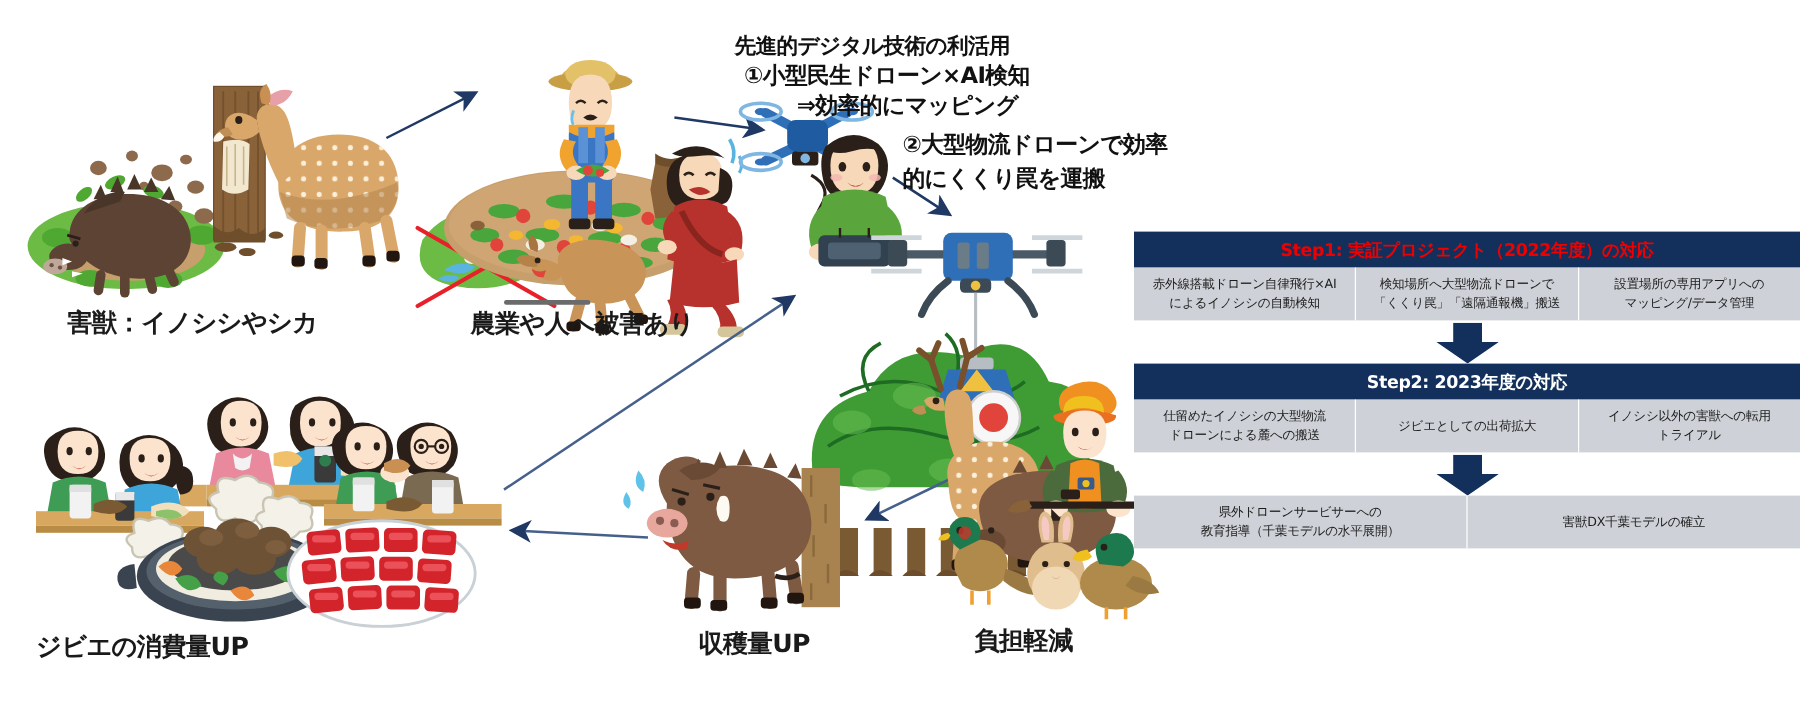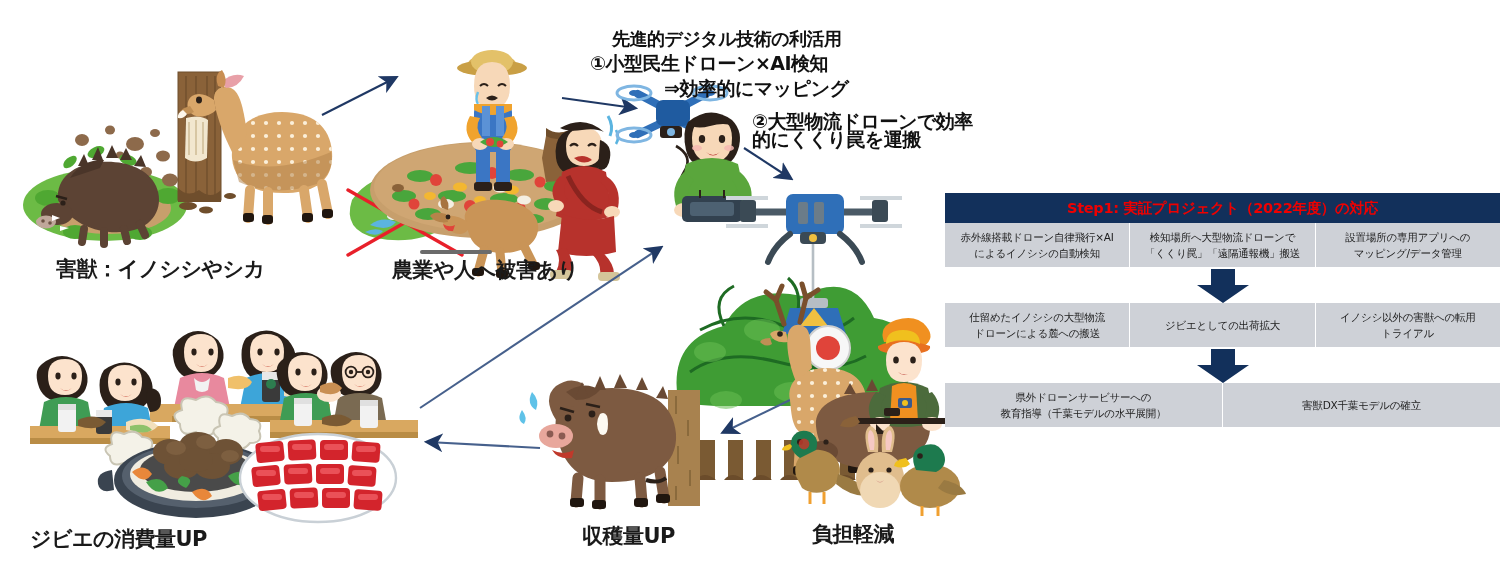--- a/index.html
+++ b/index.html
@@ -792,25 +792,25 @@
         <path d="M944,480 q18,4 22,14 q-16,4 -28,-6 z" fill="#9a7a42"></path>
         <g stroke="#f0a030" stroke-width="3">
           <path d="M922,506 l0,10"></path>
             <path d="M938,506 l0,10"></path>
         </g>
       </g>
     </g>
   </svg>
 
   <div class="callout" style="left:612px;top:28px;font-size:18px;">先進的デジタル技術の利活用</div>
-  <div class="callout" style="left:590px;top:52px;font-size:19px;text-align:right;">①小型民生ドローン×AI検知</div>
+  <div class="callout" style="left:620px;top:52px;font-size:19px;text-align:right;">①小型民生ドローン×AI検知</div>
   <div class="callout" style="left:664px;top:77px;font-size:19px;">⇒効率的にマッピング</div>
 
   <div class="callout" style="left:752px;top:110px;font-size:19px;">②大型物流ドローンで効率</div>
-  <div class="callout" style="left:752px;top:128px;font-size:19px;">的にくくり罠を運搬</div>
+  <div class="callout" style="left:752px;top:138px;font-size:19px;">的にくくり罠を運搬</div>
 
   <div class="caption" style="left:56px;top:255px;font-size:21px;">害獣：イノシシやシカ</div>
   <div class="caption" style="left:392px;top:256px;font-size:21px;">農業や人へ被害あり</div>
   <div class="caption" style="left:30px;top:525px;font-size:21px;">ジビエの消費量UP</div>
   <div class="caption" style="left:582px;top:522px;font-size:21px;">収穫量UP</div>
   <div class="caption" style="left:812px;top:520px;font-size:21px;">負担軽減</div>
 
   <div class="roadmap">
 
     <div class="step-block">
@@ -825,20 +825,21 @@
       </div>
     </div>
 
     <div class="arrow-gap">
       <svg class="block-arrow" width="52" height="34" viewBox="0 0 52 34">
         <path d="M14,0 L38,0 L38,16 L52,16 L26,34 L0,16 L14,16 Z" fill="#12305b"></path>
       </svg>
     </div>
 
     <div class="step-block">
+      <div class="step-head">Step2: 2023年度の対応</div>
       <div class="step-row">
         <div class="step-cell" style="white-space:pre-line;">仕留めたイノシシの大型物流
 ドローンによる麓への搬送</div>
         <div class="step-cell" style="white-space:pre-line;">ジビエとしての出荷拡大</div>
         <div class="step-cell" style="white-space:pre-line;">イノシシ以外の害獣への転用
 トライアル</div>
       </div>
     </div>
 
     <div class="arrow-gap">

